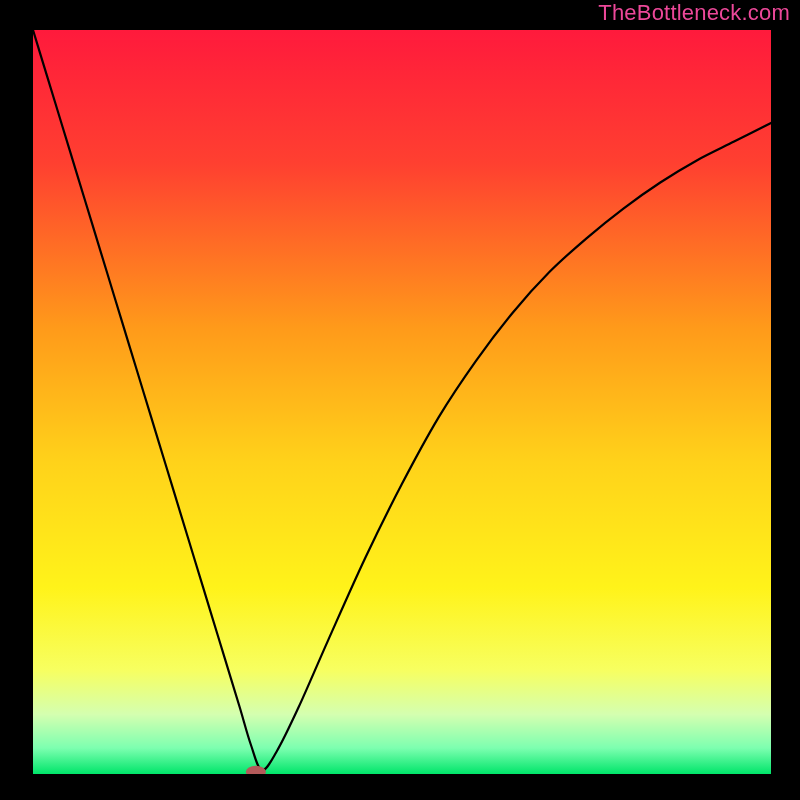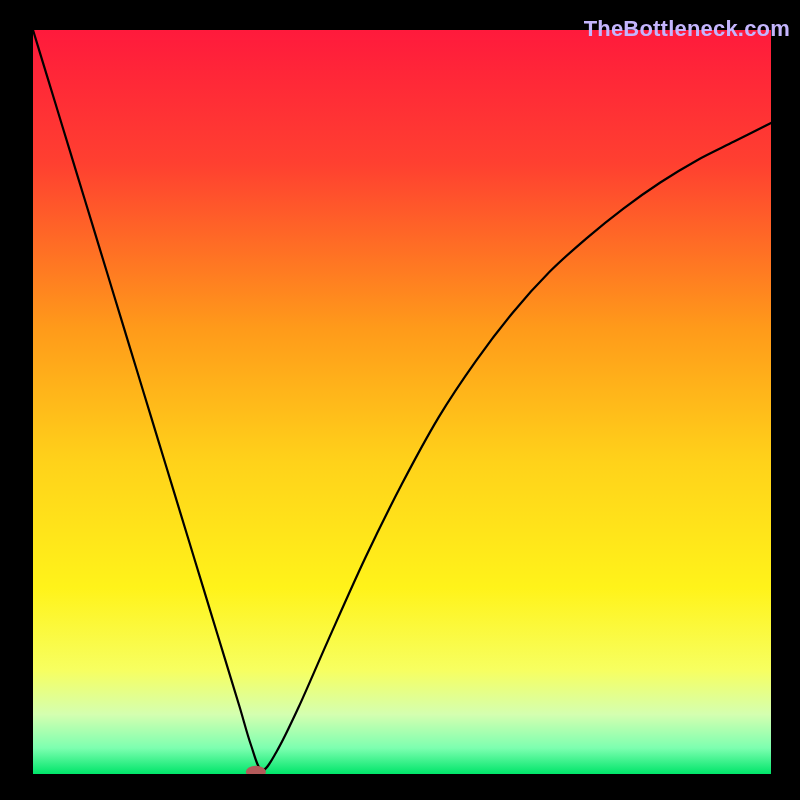--- a/index.html
+++ b/index.html
@@ -14,25 +14,25 @@
   .frame {
     position: absolute;
     left: 0;
     top: 0;
     width: 800px;
     height: 800px;
     background: #000;
   }
   .watermark {
     position: absolute;
-    top: 16px;
+    top: 0;
     right: 10px;
-    color: #c4b5fd;
+    color: #ec4899;
     font-size: 22px;
-    font-weight: 700;
+    font-weight: 400;
     letter-spacing: 0.2px;
     user-select: none;
   }
   svg {
     display: block;
   }
 </style>
 </head>
 <body>
 

